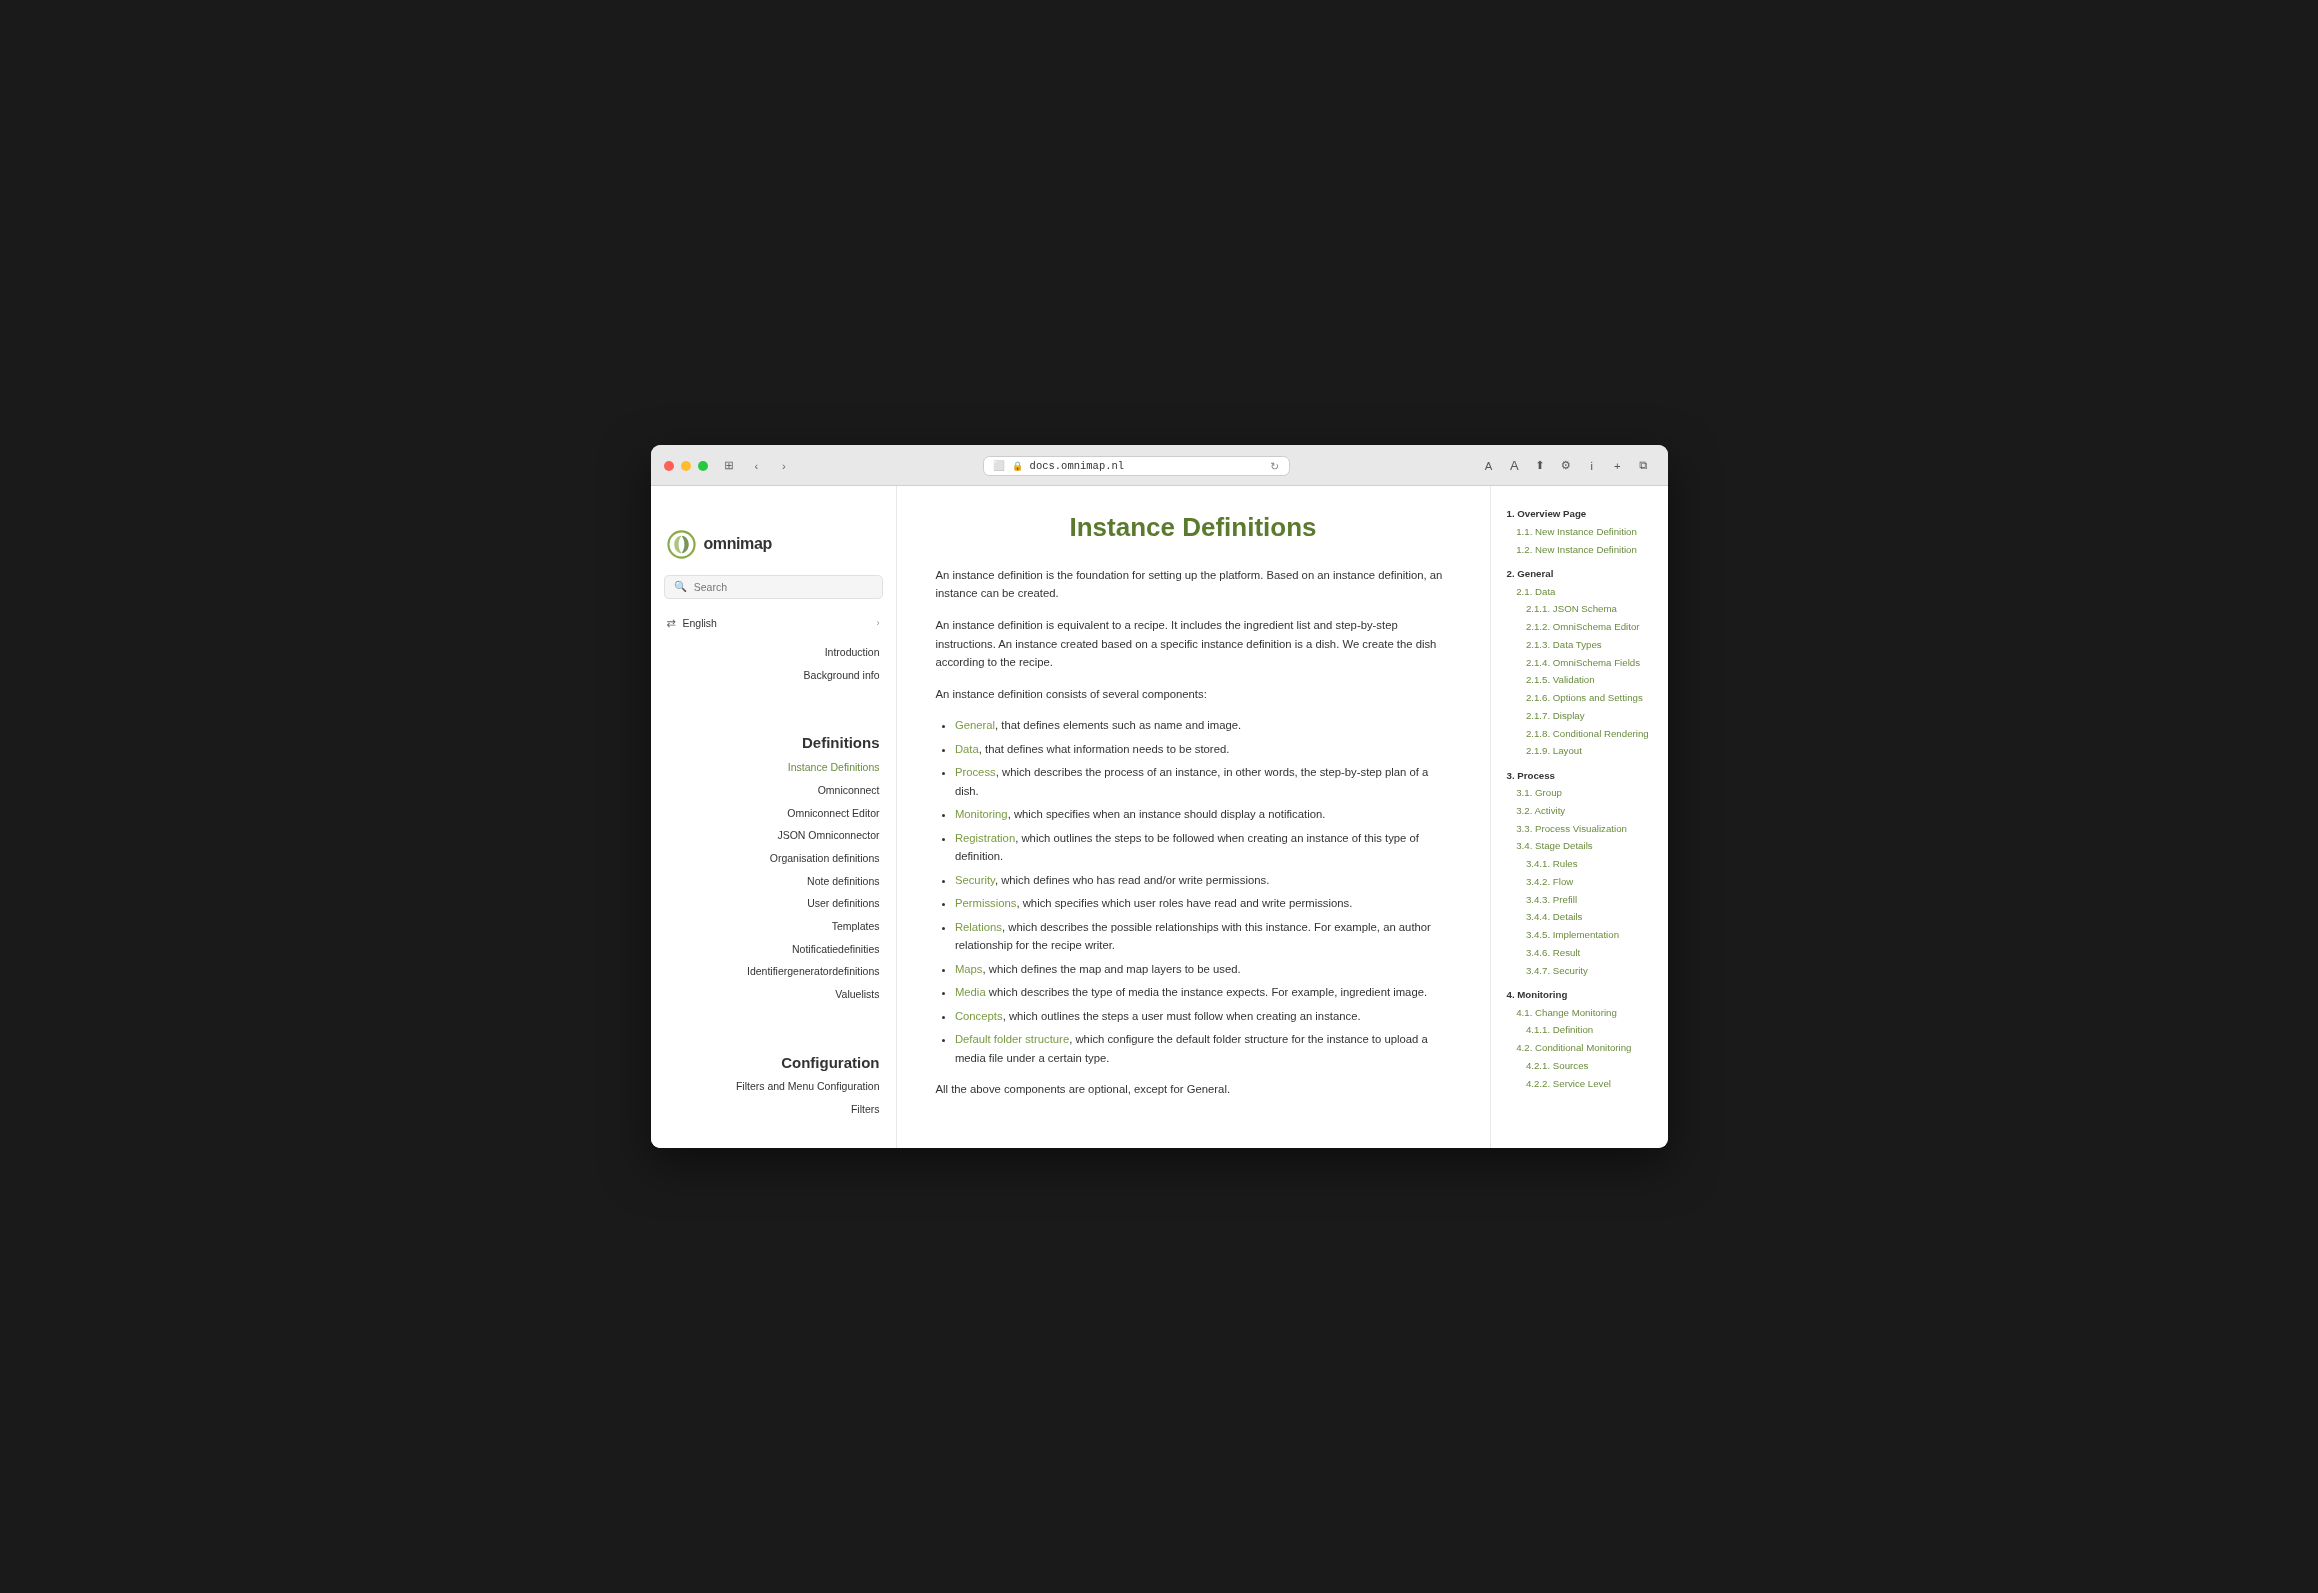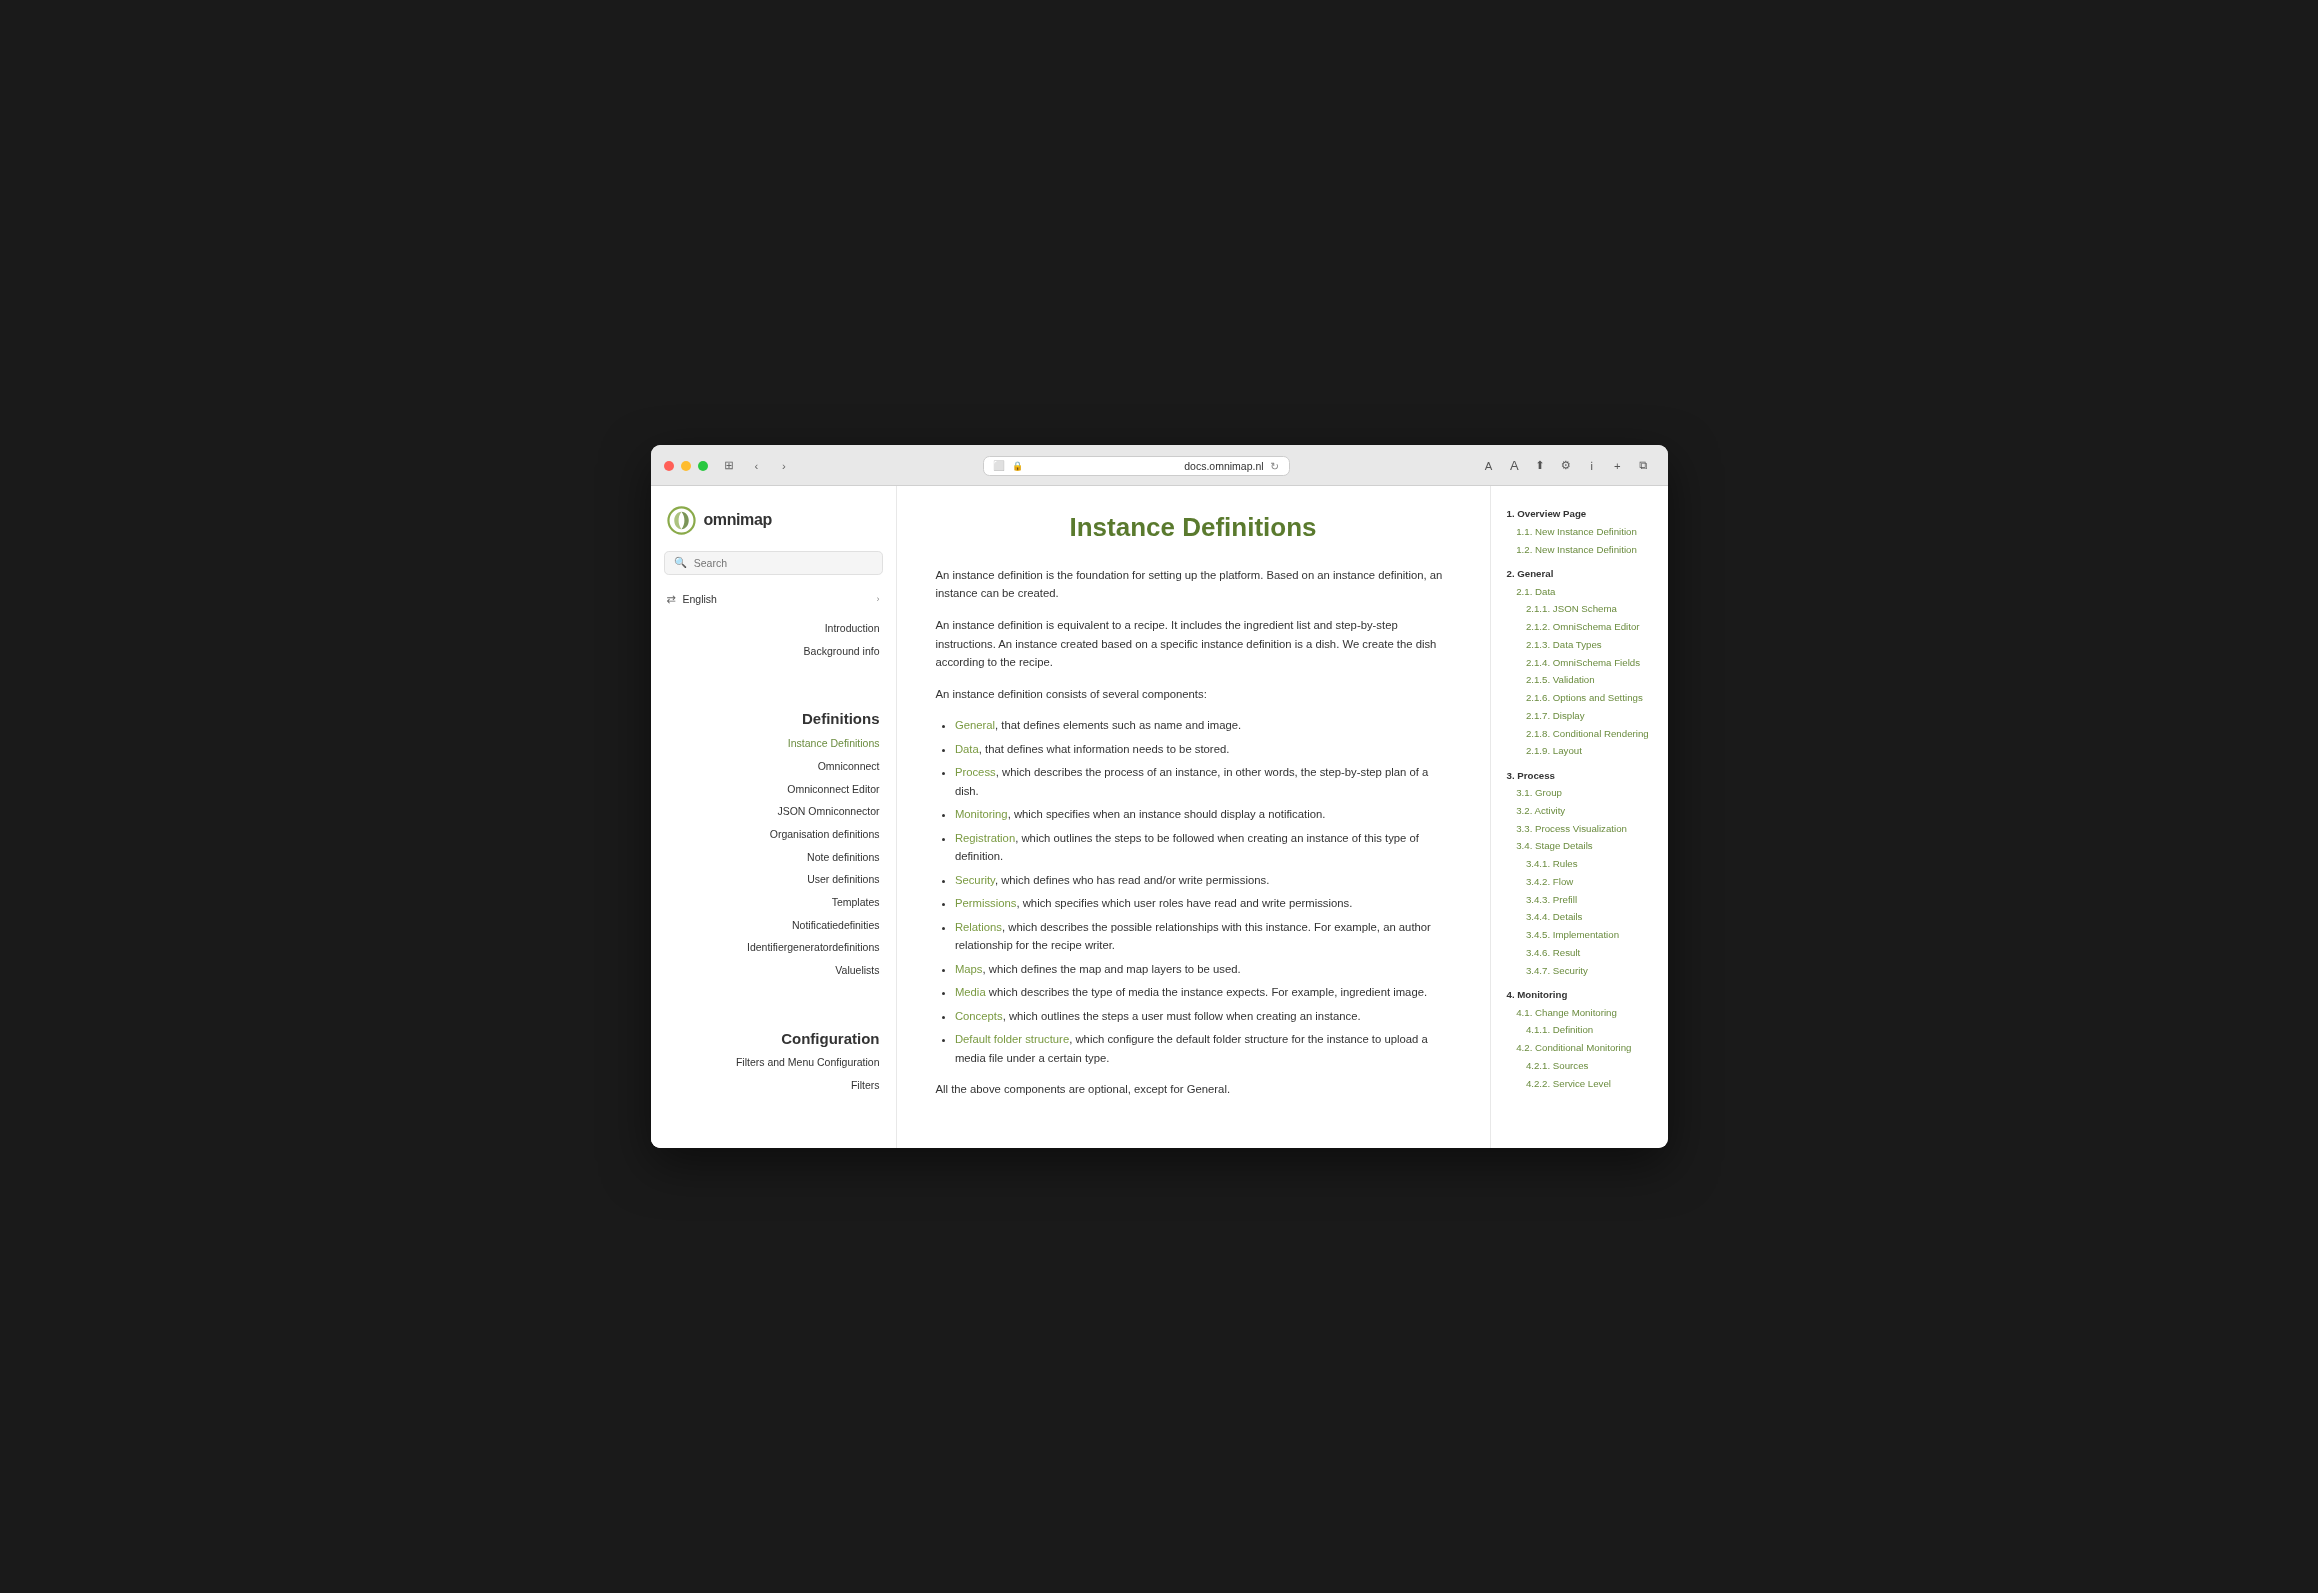--- a/index.html
+++ b/index.html
@@ -89,21 +89,22 @@
 
     .lock-icon {
       color: #888;
       font-size: 9px;
     }
 
     .url-text {
       font-size: 10.5px;
       color: #333;
       flex: 1;
-      text-align: right;
+      text-align: left;
+      font-family: Liberation Mono, monospace;
     }
 
     .refresh-btn {
       color: #888;
       font-size: 10.5px;
       background: none;
       border: none;
       cursor: pointer;
     }
 
@@ -142,20 +143,21 @@
       border-right: 0.8px solid #e8e8e8;
       overflow-y: auto;
       padding: 19.4px 0 19.4px 0;
     }
 
     .sidebar-logo {
       padding: 0 16px 16px;
       display: flex;
       align-items: center;
       gap: 8px;
+      margin-top: 24px;
     }
 
     .logo-icon {
       width: 29px;
       height: 29px;
     }
 
     .logo-text {
       font-size: 16px;
       font-weight: 600;

